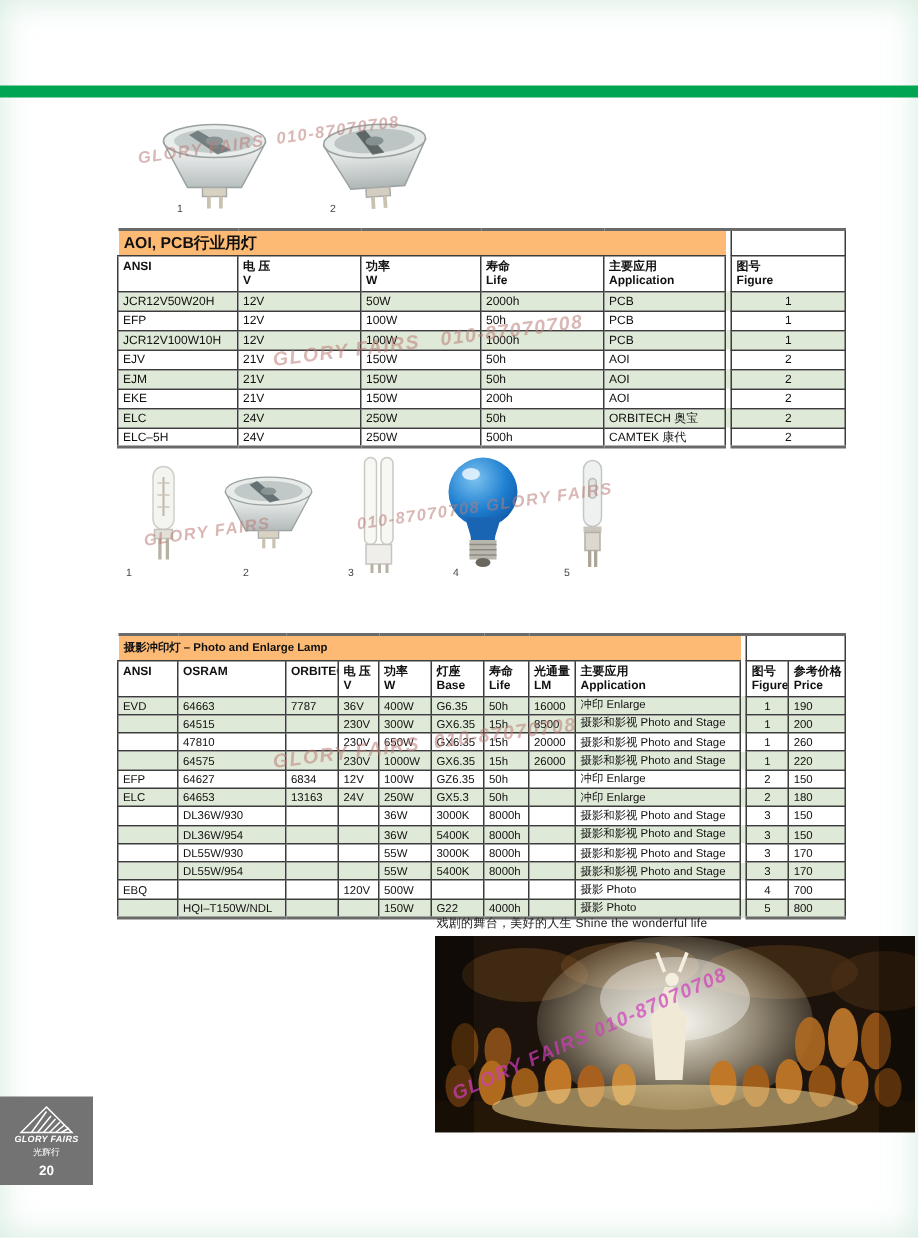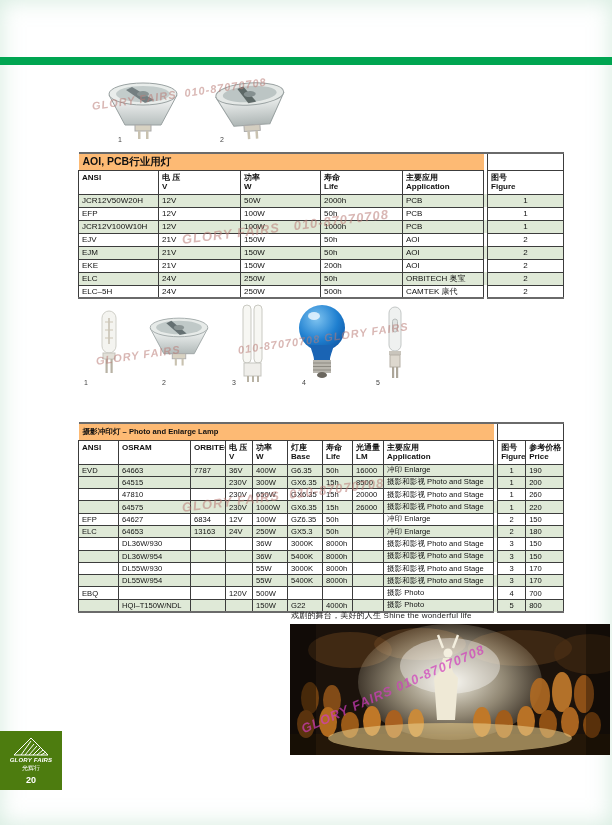--- a/index.html
+++ b/index.html
@@ -41,21 +41,21 @@
 
   
   .lamp{position:absolute;}
   .fig-num{position:absolute;font-size:7px;color:#444;}
 
   
   .caption{position:absolute;left:274px;top:610px;font-size:8px;color:#222;letter-spacing:.2px;margin-left:17px;}
   .photo{position:absolute;left:290px;top:624px;width:320px;height:131px;}
 
   
-  .footer-block{position:absolute;left:0;top:731px;width:62px;height:59px;background:#4d7c0f;
+  .footer-block{position:absolute;left:0;top:731px;width:62px;height:59px;background:#737373;
                 display:flex;flex-direction:column;align-items:center;color:#fff;}
   .footer-brand{font-size:6px;font-weight:bold;font-style:italic;letter-spacing:.2px;margin-top:1px;}
   .footer-brand-cn{font-size:6px;margin-top:1px;}
   .footer-page{font-size:9px;font-weight:bold;margin-top:2px;}
 </style>
 </head>
 <body>
 
 <div class="page">
 

